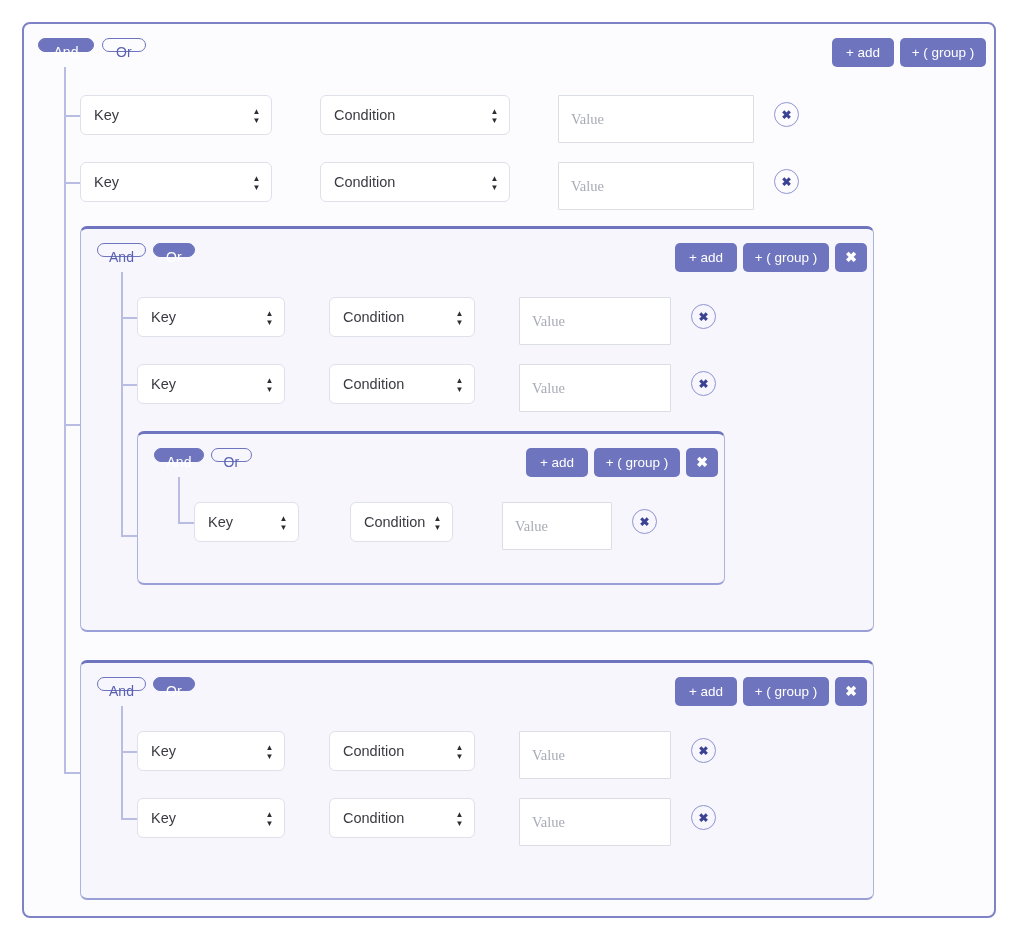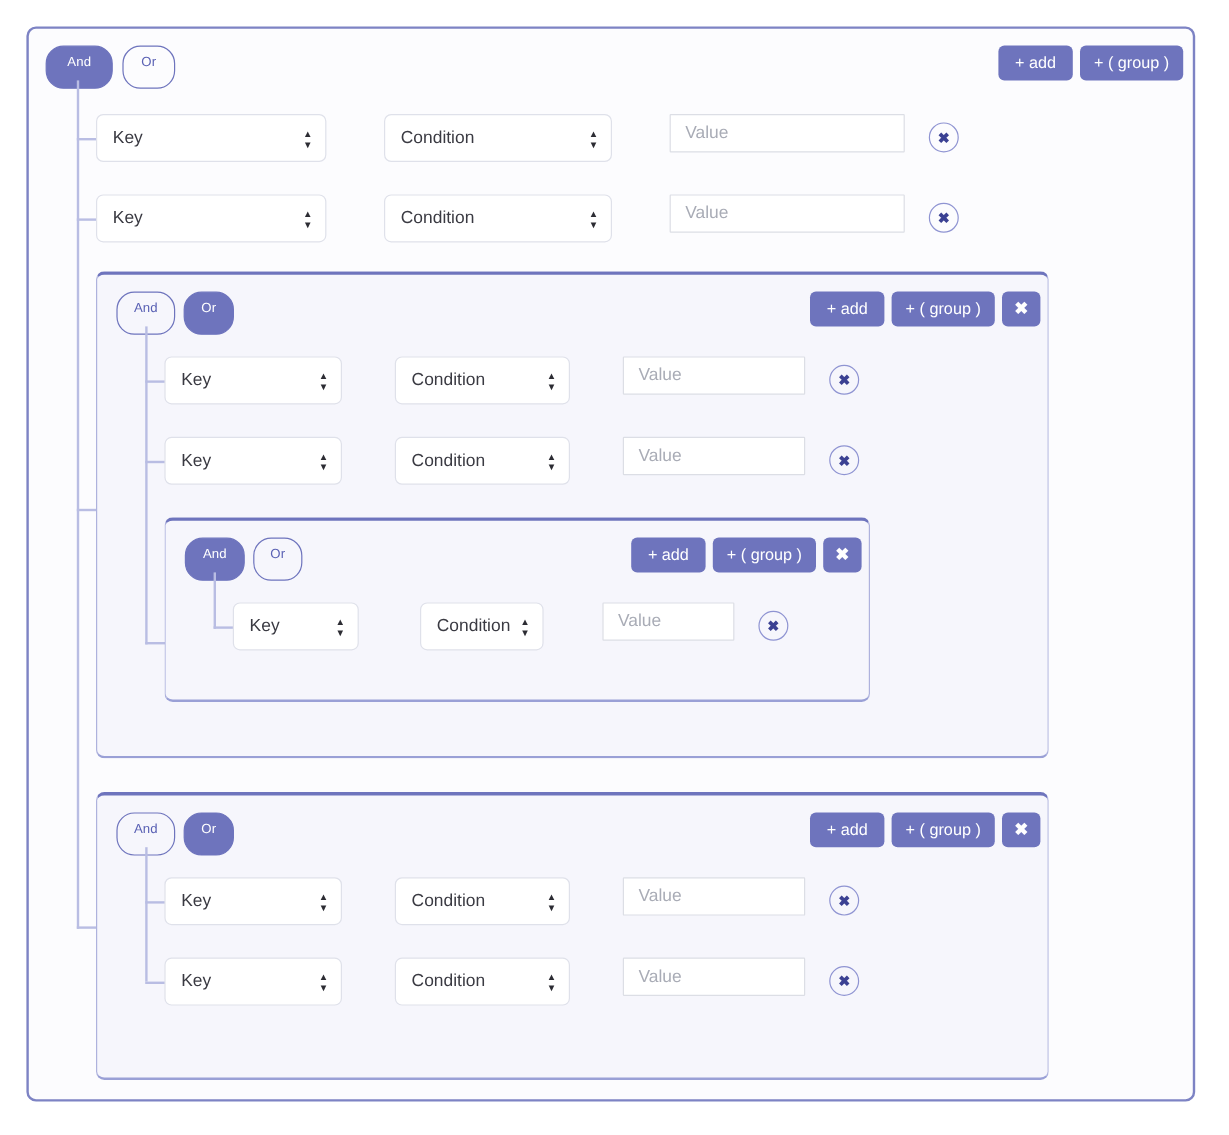--- a/index.html
+++ b/index.html
@@ -38,23 +38,23 @@
     border-top: 3px solid #6e74bd;
     border-bottom-width: 2px;
     border-bottom-color: #9aa0d6;
     border-radius: 7px;
   }
 
   
   .pill {
     position: absolute;
     box-sizing: border-box;
-    height: 36px;
+    height: 14px;
     border-radius: 15px;
-    font-size: 11px;
+    font-size: 14px;
     line-height: 27px;
     text-align: center;
     letter-spacing: .1px;
     cursor: pointer;
     user-select: none;
   }
   .pill.on {
     background: #6e74bd;
     border: 1px solid #6e74bd;
     color: #ffffff;
@@ -117,26 +117,26 @@
     line-height: 9px;
     padding-top: 11px;
     box-sizing: border-box;
     text-align: center;
   }
   .sel .stepper i { display: block; font-style: normal; }
 
   .txt {
     position: absolute;
     box-sizing: border-box;
-    height: 32px;
+    height: 48px;
     background: #ffffff;
     border: 1px solid #dcdee5;
     border-radius: 1px;
     color: #3a3a42;
-    font-family: Liberation Sans, sans-serif;
+    font-family: Liberation Serif, serif;
     font-size: 14.5px;
     padding: 0 12px;
     outline: none;
   }
   .txt::placeholder { color: #a9acb6; }
 
   
   .del-circle {
     position: absolute;
     box-sizing: border-box;

